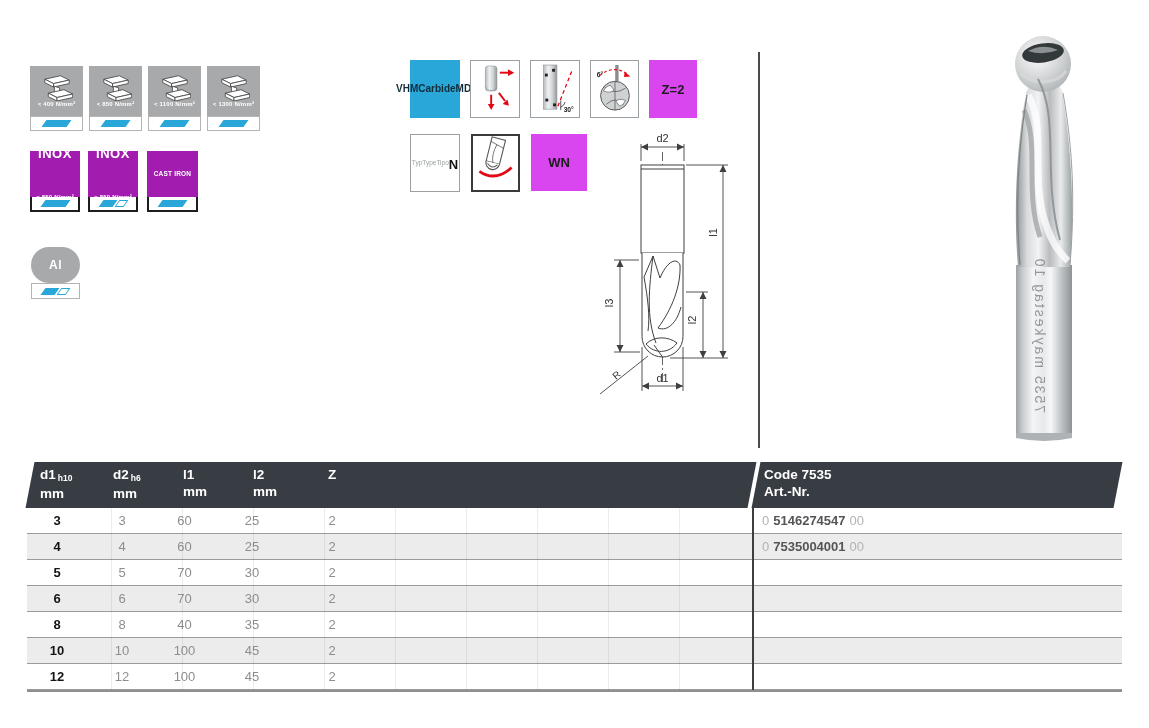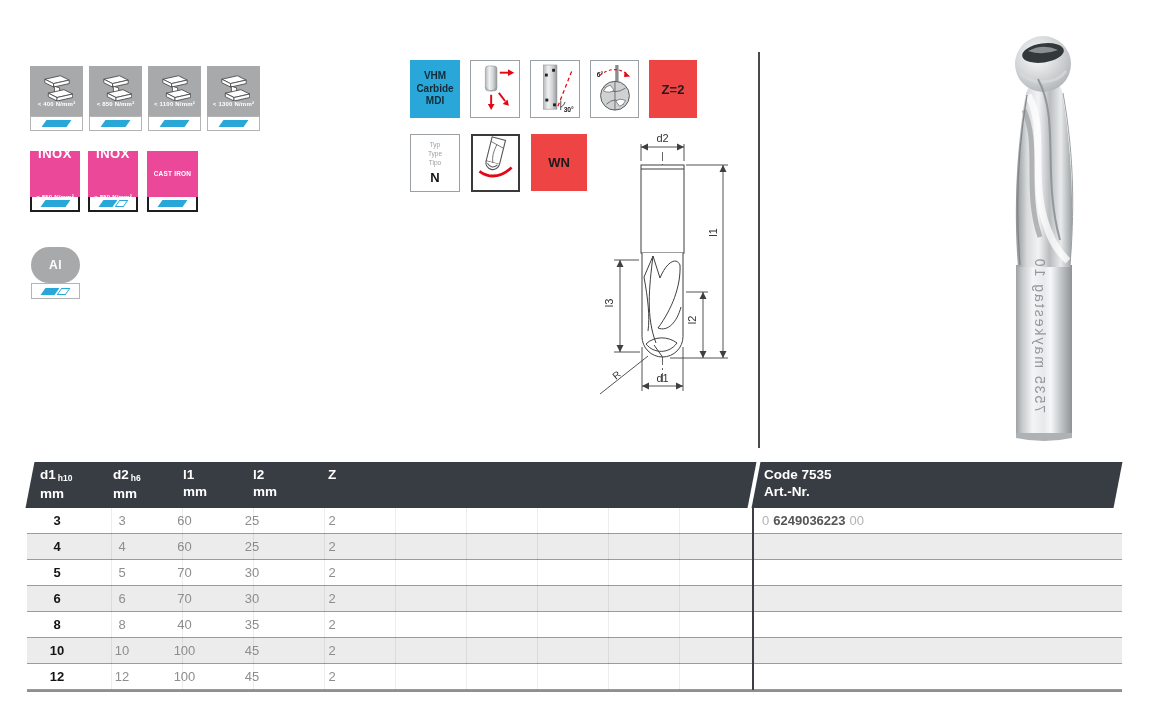--- a/index.html
+++ b/index.html
@@ -1,33 +1,33 @@
 <!DOCTYPE html>
 <html><head>
 <meta charset="utf-8">
 <style>
   html,body{margin:0;padding:0;background:#fff;}
   #page{position:relative;width:1149px;height:728px;background:#fff;overflow:hidden;
         font-family:"Liberation Sans",sans-serif;}
   
   .mat{position:absolute;display:flex;flex-direction:column;}
   .mat .body{background:#a7a9aa;display:flex;flex-direction:column;align-items:center;justify-content:center;}
-  .mat.black .body{background:#ec4899;gap:29px;}
+  .mat.black .body{background:#a21caf;gap:29px;}
   .mat .lbl{color:#fff;font-weight:bold;font-size:6px;letter-spacing:.2px;line-height:1.1;text-align:center;}
   .mat .big{color:#fff;font-weight:bold;font-size:13px;letter-spacing:.5px;line-height:1;}
   .mat .strip{background:#fff;border:1px solid #b2b4b5;display:flex;align-items:center;justify-content:center;}
   .mat.black .strip{border:2px solid #1d1d1b;border-top:none;}
   .para{width:25px;height:7px;background:#29a7d8;transform:skewX(-35deg);}
   .para.half{background:transparent;display:flex;}
   .para.half .pa{width:14px;height:7px;background:#29a7d8;margin-right:2px;}
   .para.half .pb{flex:1;height:7px;background:#fff;border:1.6px solid #29a7d8;box-sizing:border-box;}
   
-  .fico{position:absolute;box-sizing:border-box;display:flex;flex-direction:column;align-items:center;justify-content:center;}
+  .fico{position:absolute;box-sizing:border-box;display:flex;flex-direction:row;align-items:center;justify-content:center;}
   .fico.blue{background:#29a7d8;color:#122b38;font-weight:bold;font-size:10px;line-height:1.25;text-align:center;}
-  .fico.grayb{background:#ef4444;color:#1c1c1e;font-weight:bold;font-size:13px;align-items:center;}
+  .fico.grayb{background:#d946ef;color:#1c1c1e;font-weight:bold;font-size:13px;align-items:center;}
   .fico.white{background:#fff;border:1px solid #9aa0a3;}
   .fico.thick{border:2px solid #3a3a3a;}
   .fico .tlbl{color:#9aa0a2;font-size:6.5px;line-height:1.35;text-align:center;}
   .fico .tval{color:#111;font-weight:bold;font-size:13px;margin-top:2px;}
   
   .dbox{position:absolute;left:789px;top:255px;width:127px;height:117px;background:#a7a9aa;}
   .dbox .dlab{position:absolute;left:0;right:0;top:74px;text-align:center;font-weight:bold;font-size:19px;color:#111;}
   
   .vsep{position:absolute;left:758px;top:52px;width:1.5px;height:396px;background:#4a4a4a;}
   
@@ -385,30 +385,31 @@
   
   <div class="tbody">
     <div class="rows">
     <div class="trow">
       <div class="c c1">3</div>
       <div class="c c2">3</div>
       <div class="c c3">60</div>
       <div class="c c4">25</div>
       <div class="c c5">2</div>
       <div class="fillc"></div>
-      <div class="cart"><span class="lt">0</span><span class="art">6249036223</span><span class="lt">00</span></div>
+      <div class="cart"><span class="lt">0</span><span class="art">5146274547</span><span class="lt">00</span></div>
     </div>
 
     <div class="trow alt">
       <div class="c c1">4</div>
       <div class="c c2">4</div>
       <div class="c c3">60</div>
       <div class="c c4">25</div>
       <div class="c c5">2</div>
       <div class="fillc"></div>
+      <div class="cart"><span class="lt">0</span><span class="art">7535004001</span><span class="lt">00</span></div>
     </div>
 
     <div class="trow">
       <div class="c c1">5</div>
       <div class="c c2">5</div>
       <div class="c c3">70</div>
       <div class="c c4">30</div>
       <div class="c c5">2</div>
       <div class="fillc"></div>
     </div>

